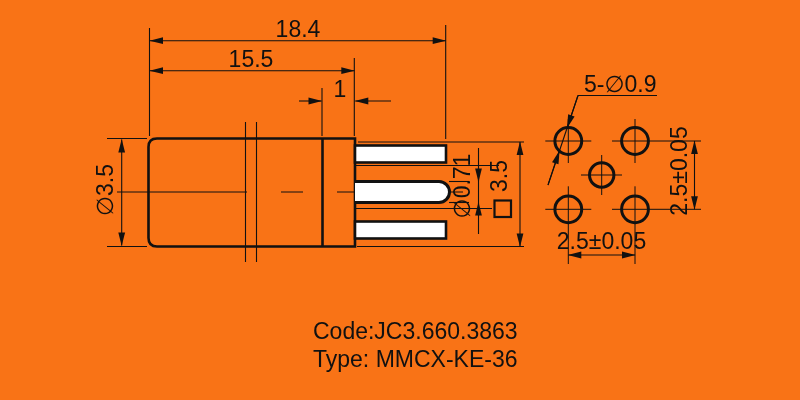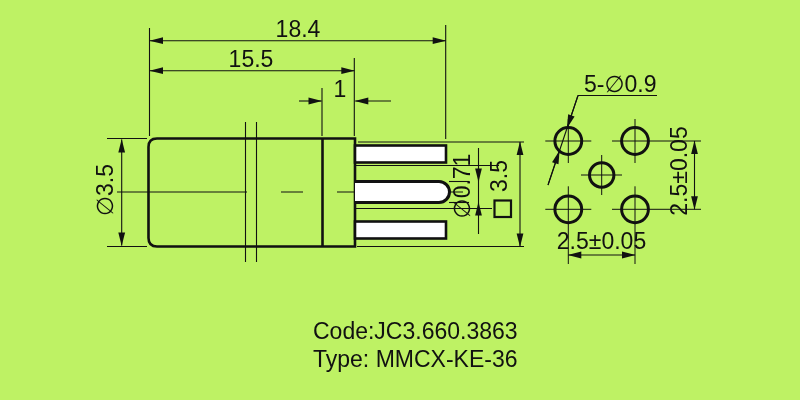--- a/index.html
+++ b/index.html
@@ -1,16 +1,16 @@
 <!DOCTYPE html>
 <html><head>
 <meta charset="utf-8">
 <style>
   html,body{margin:0;padding:0;background:#fff;}
-  #stage{position:relative;width:800px;height:400px;background:#bef264;overflow:hidden;}
+  #stage{position:relative;width:800px;height:400px;background:#f97316;overflow:hidden;}
   svg{position:absolute;left:0;top:0;}
   text{font-family:"Liberation Sans","DejaVu Sans",sans-serif;fill:#111;}
   .dimtxt{font-size:23px;}
   .titletxt{font-size:23px;}
 </style>
 </head>
 <body>
 
 <div id="stage">
 <svg width="800" height="400" viewBox="0 0 800 400">

